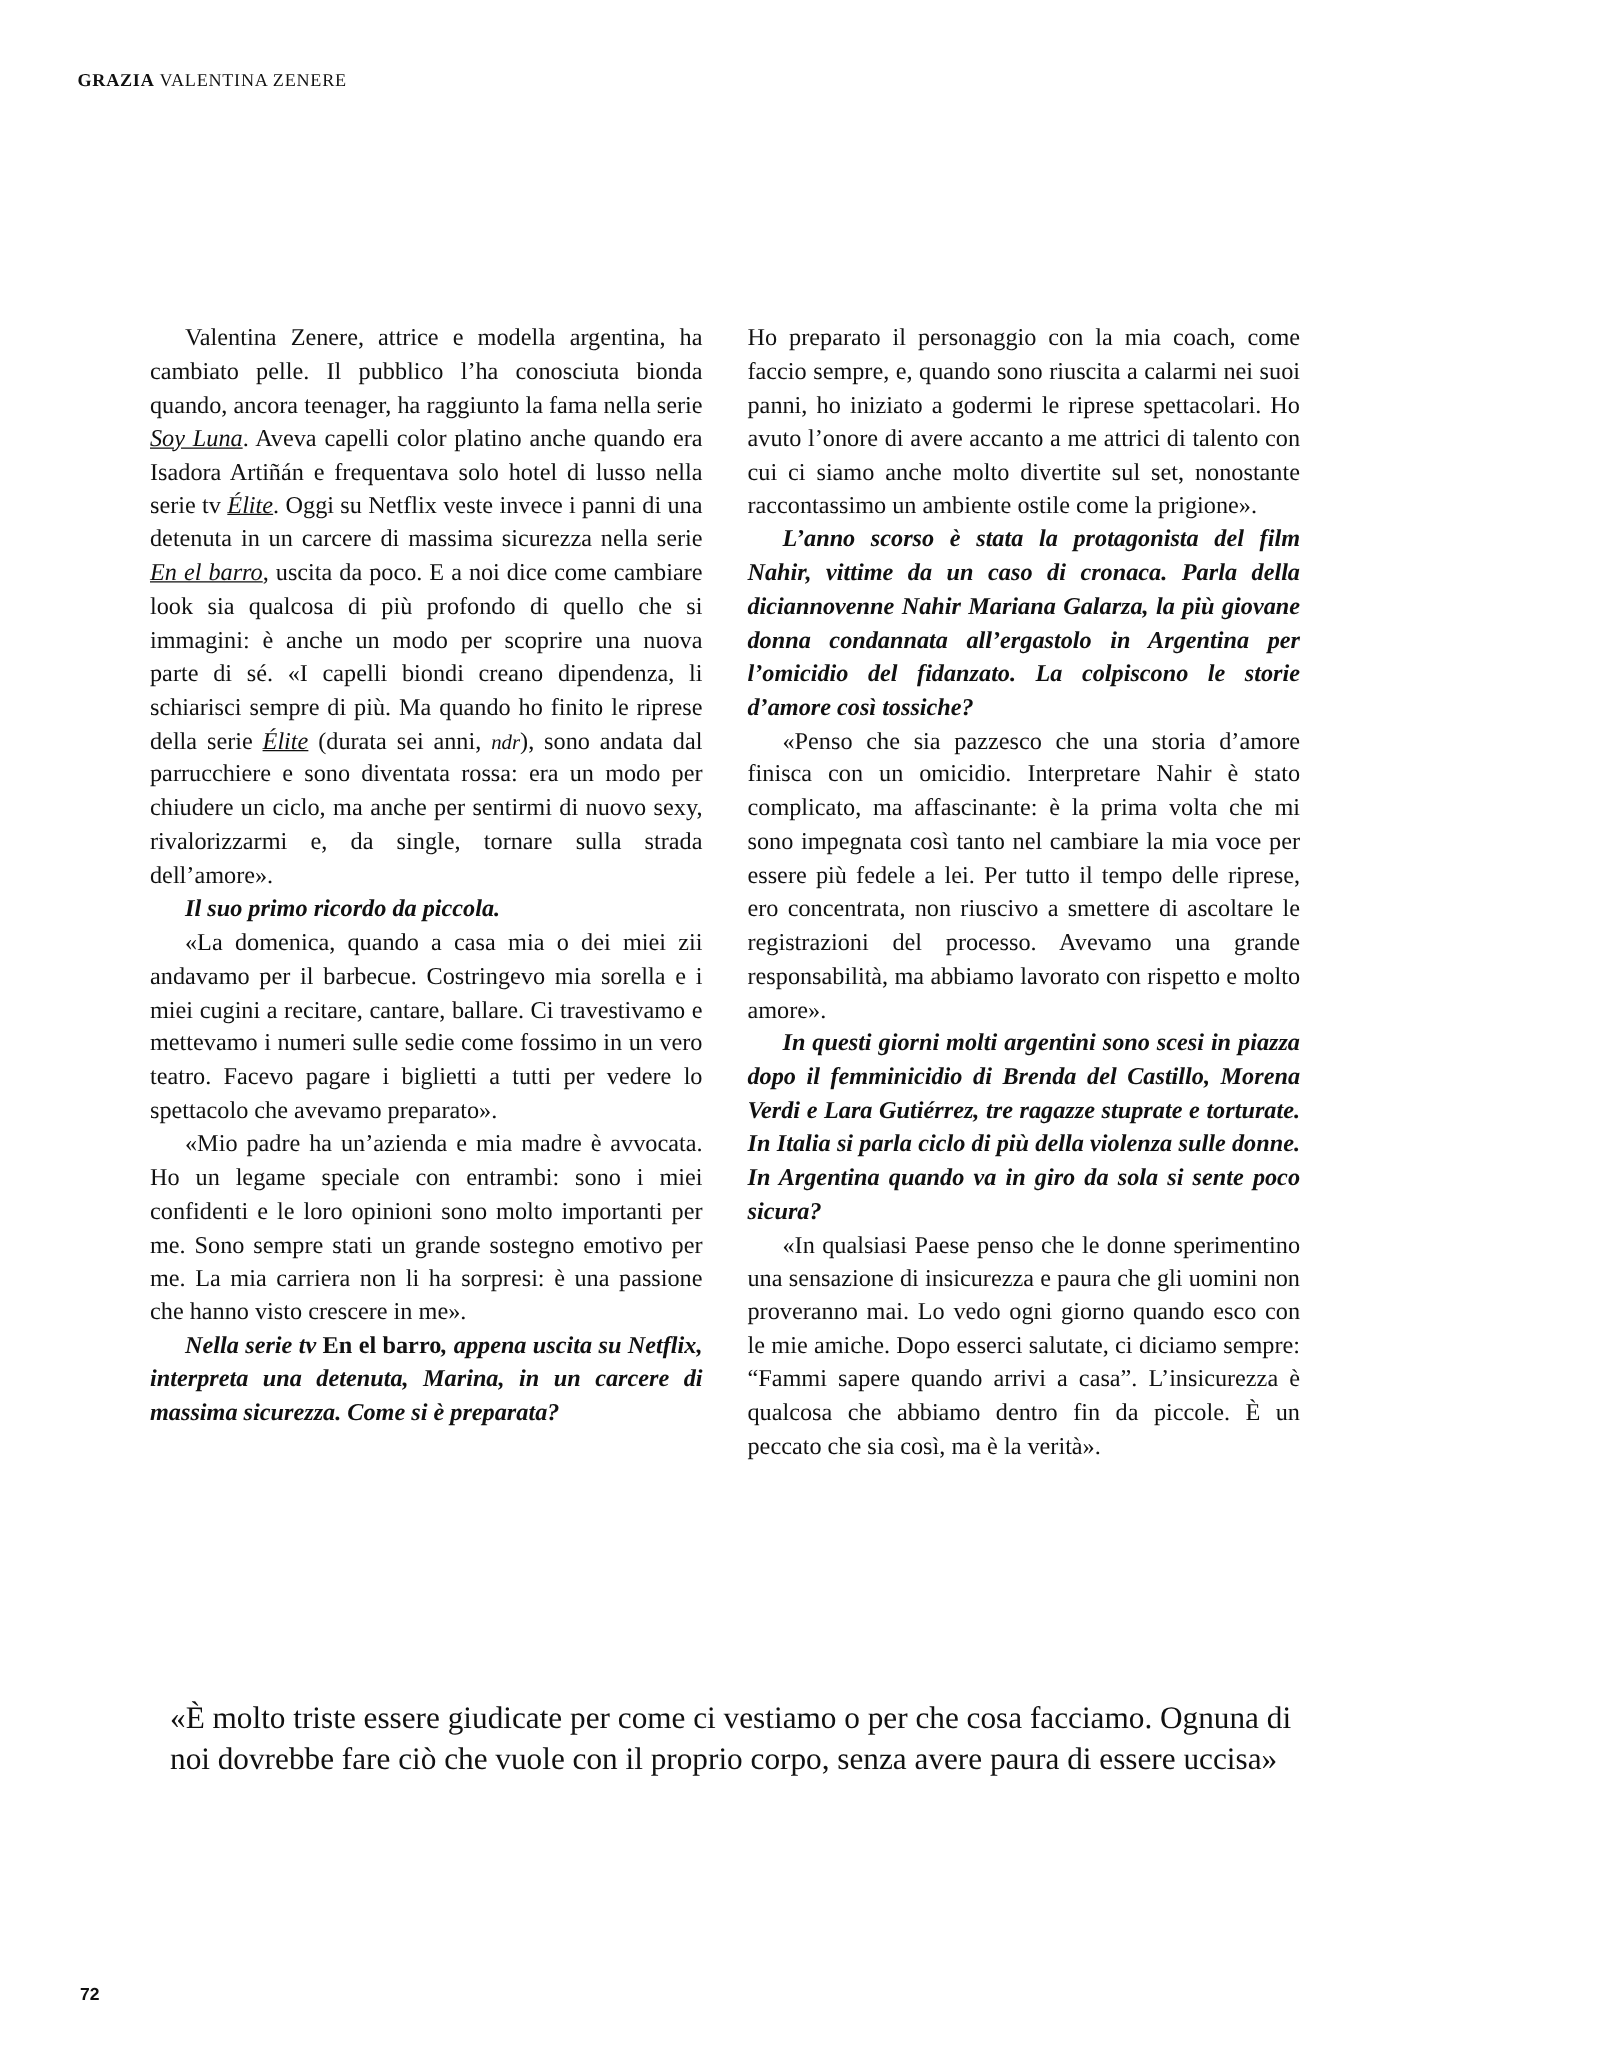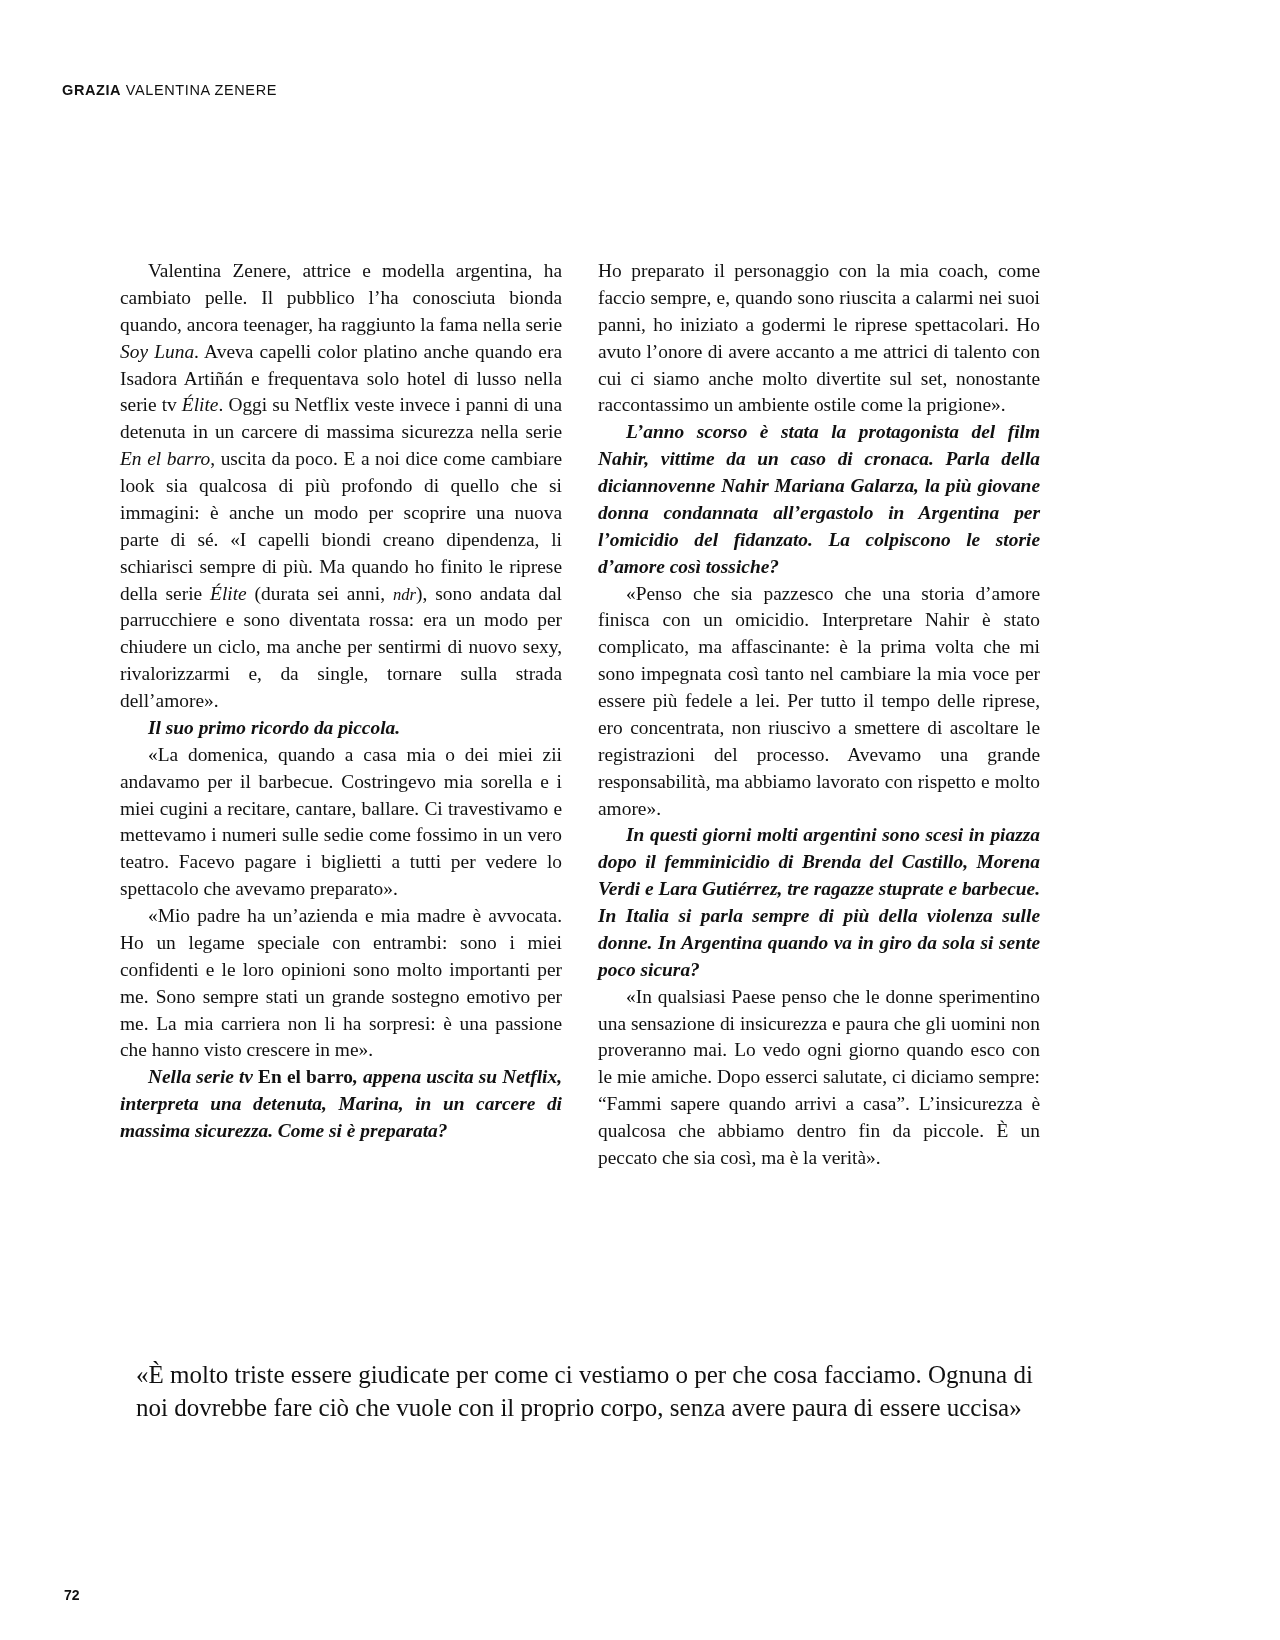--- a/index.html
+++ b/index.html
@@ -12,23 +12,23 @@
     height: 1640px;
     position: relative;
     font-family: "Liberation Serif", serif;
     color: #111111;
     overflow: hidden;
   }
 
   
   .running-head {
     position: absolute;
-    top: 82px;
+    top: 57px;
     left: 62px;
-    font-family: Liberation Sans, sans-serif;
+    font-family: Liberation Serif, serif;
     font-size: 14.5px;
     letter-spacing: 0.6px;
     color: #111111;
     text-align: center;
   }
   .running-head .brand {
     font-weight: bold;
   }
   .running-head .subject {
     font-weight: normal;
@@ -60,20 +60,21 @@
   .col p.question {
     font-weight: bold;
     font-style: italic;
     text-indent: 28px;
   }
   .col p.question .roman {
     font-style: normal;
   }
   em.ital {
     font-style: italic;
+    text-decoration: underline;
   }
   em.ndr {
     font-style: italic;
     font-size: 0.86em;
   }
 
   
   .pull-quote {
     position: absolute;
     left: 136px;
@@ -113,21 +114,21 @@
     <p class="question">Il suo primo ricordo da piccola.</p>
     <p class="indent">«La domenica, quando a casa mia o dei miei zii andavamo per il barbecue. Costringevo mia sorella e i miei cugini a recitare, cantare, ballare. Ci travestivamo e mettevamo i numeri sulle sedie come fossimo in un vero teatro. Facevo pagare i biglietti a tutti per vedere lo spettacolo che avevamo preparato».</p>
     <p class="indent">«Mio padre ha un’azienda e mia madre è avvocata. Ho un legame speciale con entrambi: sono i miei confidenti e le loro opinioni sono molto importanti per me. Sono sempre stati un grande sostegno emotivo per me. La mia carriera non li ha sorpresi: è una passione che hanno visto crescere in me».</p>
     <p class="question">Nella serie tv <span class="roman">En el barro</span>, appena uscita su Netflix, interpreta una detenuta, Marina, in un carcere di massima sicurezza. Come si è preparata?</p>
   </div>
 
   <div class="col">
     <p>Ho preparato il personaggio con la mia coach, come faccio sempre, e, quando sono riuscita a calarmi nei suoi panni, ho iniziato a godermi le riprese spettacolari. Ho avuto l’onore di avere accanto a me attrici di talento con cui ci siamo anche molto divertite sul set, nonostante raccontassimo un ambiente ostile come la prigione».</p>
     <p class="question">L’anno scorso è stata la protagonista del film Nahir, vittime da un caso di cronaca. Parla della diciannovenne Nahir Mariana Galarza, la più giovane donna condannata all’ergastolo in Argentina per l’omicidio del fidanzato. La colpiscono le storie d’amore così tossiche?</p>
     <p class="indent">«Penso che sia pazzesco che una storia d’amore finisca con un omicidio. Interpretare Nahir è stato complicato, ma affascinante: è la prima volta che mi sono impegnata così tanto nel cambiare la mia voce per essere più fedele a lei. Per tutto il tempo delle riprese, ero concentrata, non riuscivo a smettere di ascoltare le registrazioni del processo. Avevamo una grande responsabilità, ma abbiamo lavorato con rispetto e molto amore».</p>
-    <p class="question">In questi giorni molti argentini sono scesi in piazza dopo il femminicidio di Brenda del Castillo, Morena Verdi e Lara Gutiérrez, tre ragazze stuprate e barbecue. In Italia si parla sempre di più della violenza sulle donne. In Argentina quando va in giro da sola si sente poco sicura?</p>
+    <p class="question">In questi giorni molti argentini sono scesi in piazza dopo il femminicidio di Brenda del Castillo, Morena Verdi e Lara Gutiérrez, tre ragazze stuprate e torturate. In Italia si parla ciclo di più della violenza sulle donne. In Argentina quando va in giro da sola si sente poco sicura?</p>
     <p class="indent">«In qualsiasi Paese penso che le donne sperimentino una sensazione di insicurezza e paura che gli uomini non proveranno mai. Lo vedo ogni giorno quando esco con le mie amiche. Dopo esserci salutate, ci diciamo sempre: “Fammi sapere quando arrivi a casa”. L’insicurezza è qualcosa che abbiamo dentro fin da piccole. È un peccato che sia così, ma è la verità».</p>
   </div>
 
 </div>
 
 <div class="pull-quote">«È molto triste essere giudicate per come ci vestiamo o per che cosa facciamo. Ognuna di noi dovrebbe fare ciò che vuole con il proprio corpo, senza avere paura di essere uccisa»</div>
 
 <div class="folio">72</div>
 
 </body></html>

